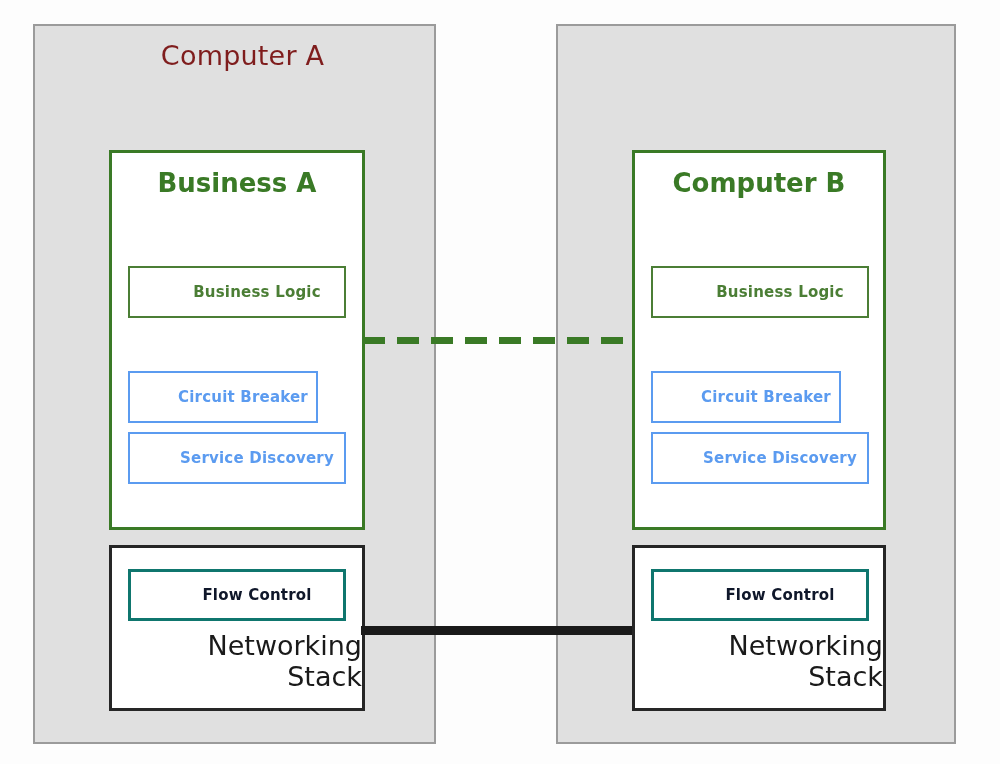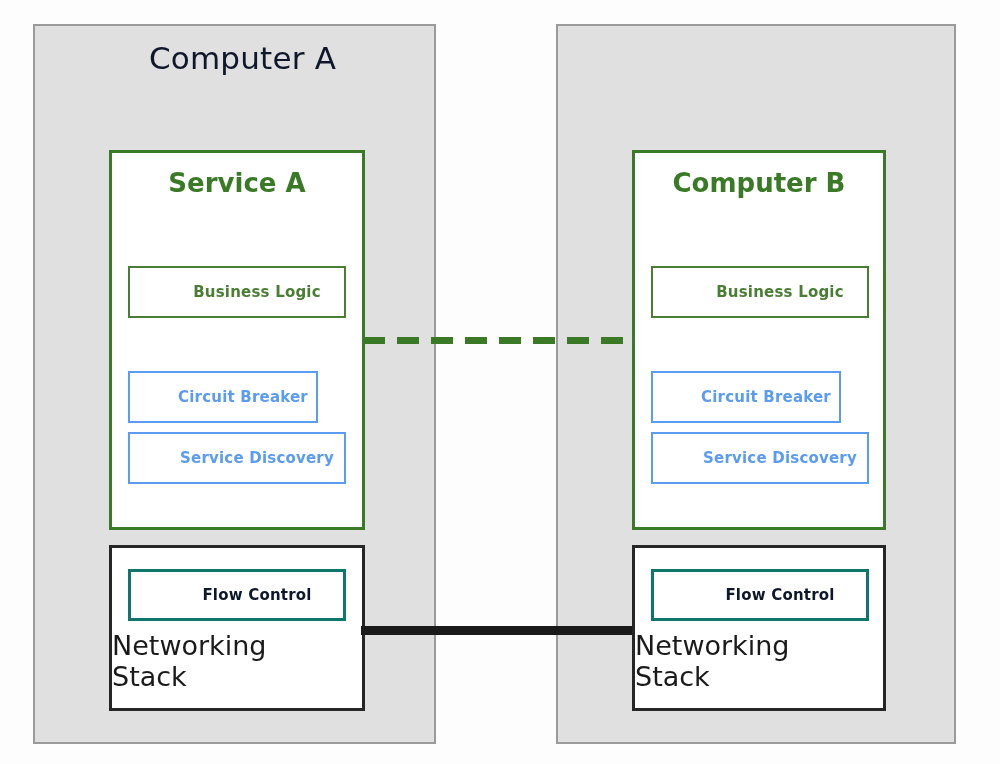--- a/index.html
+++ b/index.html
@@ -29,23 +29,23 @@
   }
   #computer-a { left: 33px;  top: 24px; width: 403px; height: 720px; }
   #computer-b { left: 556px; top: 24px; width: 400px; height: 720px; }
 
   .computer-title {
     position: absolute;
     left: 16px;
     right: 0;
     top: 14px;
     text-align: center;
-    font-size: 31px;
+    font-size: 27px;
     font-weight: 400;
-    color: #0f172a;
+    color: #7f1d1d;
     letter-spacing: 0.2px;
   }
 
   
   .service-box {
     position: absolute;
     background: #ffffff;
     border: 3px solid #3a7a26;
     box-sizing: border-box;
   }
@@ -109,21 +109,21 @@
     top: 21px;
     width: 218px;
     height: 52px;
   }
 
   .netstack-label {
     position: absolute;
     left: 0;
     right: 0;
     top: 82px;
-    text-align: left;
+    text-align: right;
     font-size: 27px;
     font-weight: 400;
     color: #1a1a1a;
     line-height: 1.16;
   }
 
   
   #service-link {
     position: absolute;
     left: 363px;
@@ -148,21 +148,21 @@
 </style>
 </head>
 <body>
 
 <div id="canvas">
 
   <div class="computer" id="computer-a">
     <div class="computer-title">Computer A</div>
 
     <div class="service-box" id="service-a">
-      <div class="service-title">Service A</div>
+      <div class="service-title">Business A</div>
 
       <div class="module green m-business">Business Logic</div>
 
       <div class="module blue m-circuit">Circuit Breaker</div>
 
       <div class="module blue m-discovery">Service Discovery</div>
     </div>
 
     <div class="netstack-box" id="netstack-a">
       <div class="module black m-flow">Flow Control</div>

